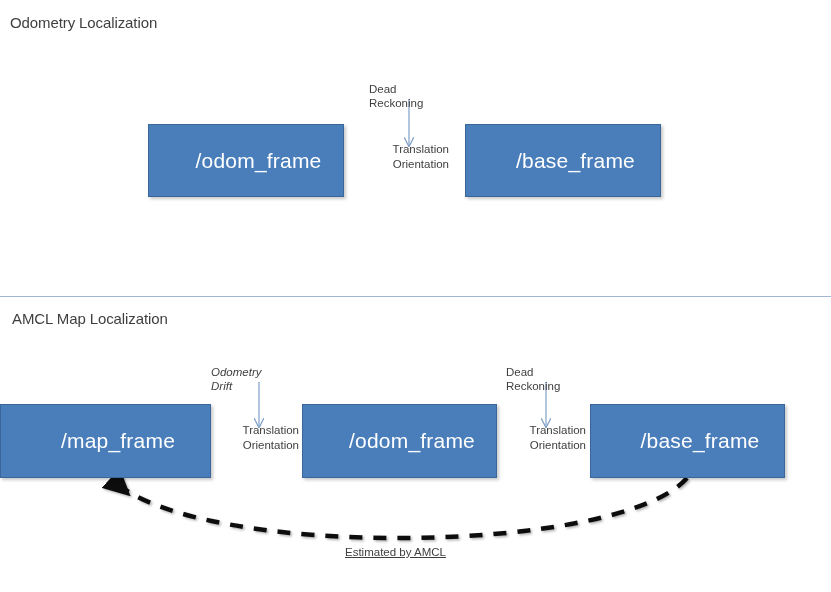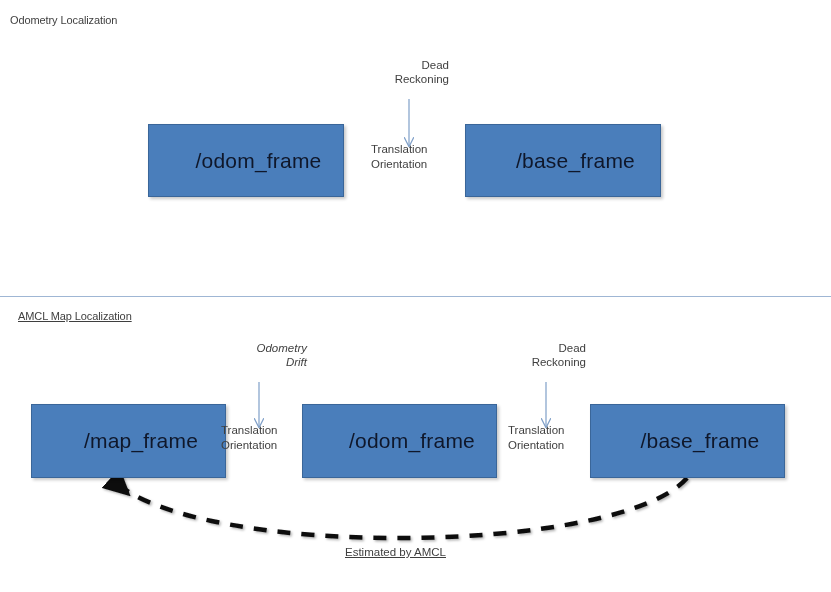--- a/index.html
+++ b/index.html
@@ -16,74 +16,75 @@
     color: #3f3f3f;
   }
   .canvas {
     position: absolute;
     inset: 0;
     width: 831px;
     height: 592px;
   }
   .section-title {
     position: absolute;
-    font-size: 11px;
+    font-size: 15px;
     color: #3f3f3f;
     letter-spacing: -0.1px;
     white-space: nowrap;
   }
   #title-odometry { left: 10px; top: 14px; }
-  #title-amcl     { left: 18px; top: 310px; text-decoration: underline; }
+  #title-amcl     { left: 12px; top: 310px; }
 
   .divider {
     position: absolute;
     left: 0px;
     top: 296px;
     width: 831px;
     height: 1px;
     background: #9fb6d4;
   }
 
   
   .frame-box {
     position: absolute;
     box-sizing: border-box;
     background: #4a7ebb;
     border: 1px solid #3a6699;
     display: flex;
     align-items: center;
     justify-content: center;
-    color: #0f172a;
+    color: #ffffff;
     font-size: 21px;
     letter-spacing: 0.2px;
     box-shadow: 2px 2px 3px rgba(0,0,0,0.22);
     padding-left: 25px;
   }
 
   #box-odom-top  { left: 148px; top: 124px; width: 196px; height: 73px; }
   #box-base-top  { left: 465px; top: 124px; width: 196px; height: 73px; }
-  #box-map       { left:  31px; top: 404px; width: 195px; height: 74px; }
+  #box-map       { left:  0; top: 404px; width: 211px; height: 74px; }
   #box-odom-bot  { left: 302px; top: 404px; width: 195px; height: 74px; }
   #box-base-bot  { left: 590px; top: 404px; width: 195px; height: 74px; }
 
   
   .annot {
     position: absolute;
-    text-align: right;
+    text-align: left;
     font-size: 11.5px;
     color: #3f3f3f;
     line-height: 14px;
     white-space: nowrap;
+    margin-top: 24px;
   }
   .annot .annot-line { display: block; }
 
   
   .xform-label {
     position: absolute;
-    text-align: left;
+    text-align: right;
     font-size: 11.5px;
     color: #3f3f3f;
     line-height: 15px;
     white-space: nowrap;
   }
   .xform-label .xl { display: block; }
 
   .curve-label {
     position: absolute;
     font-size: 11.5px;

